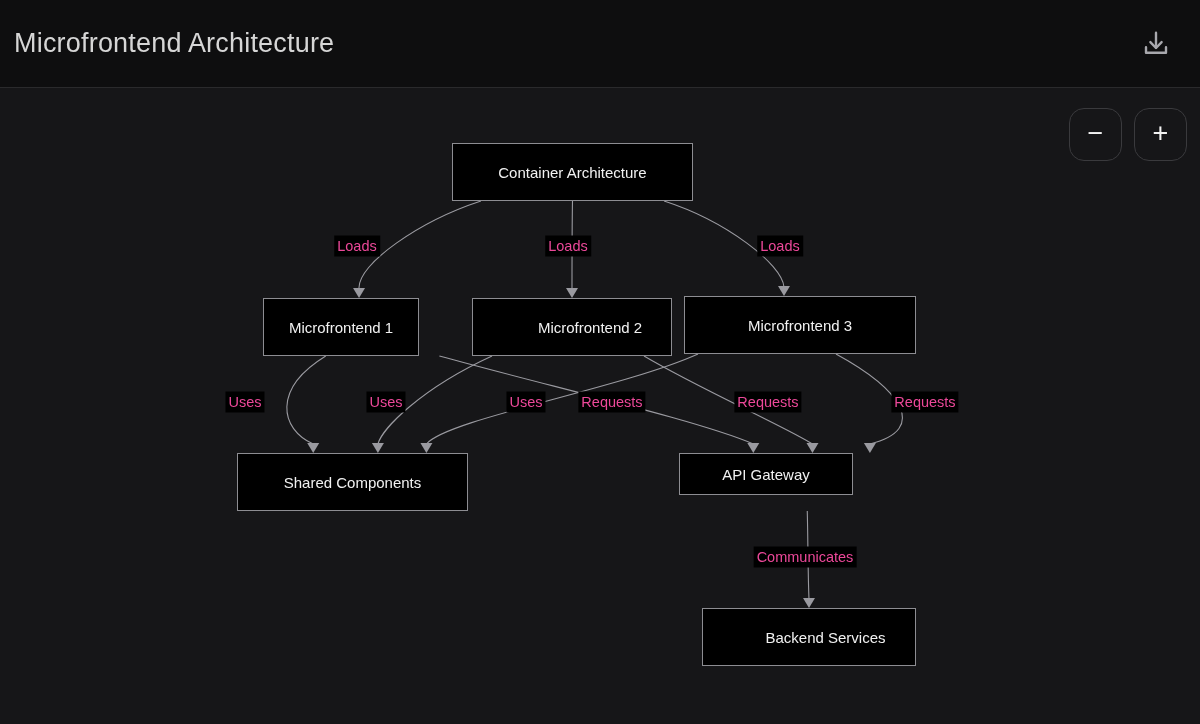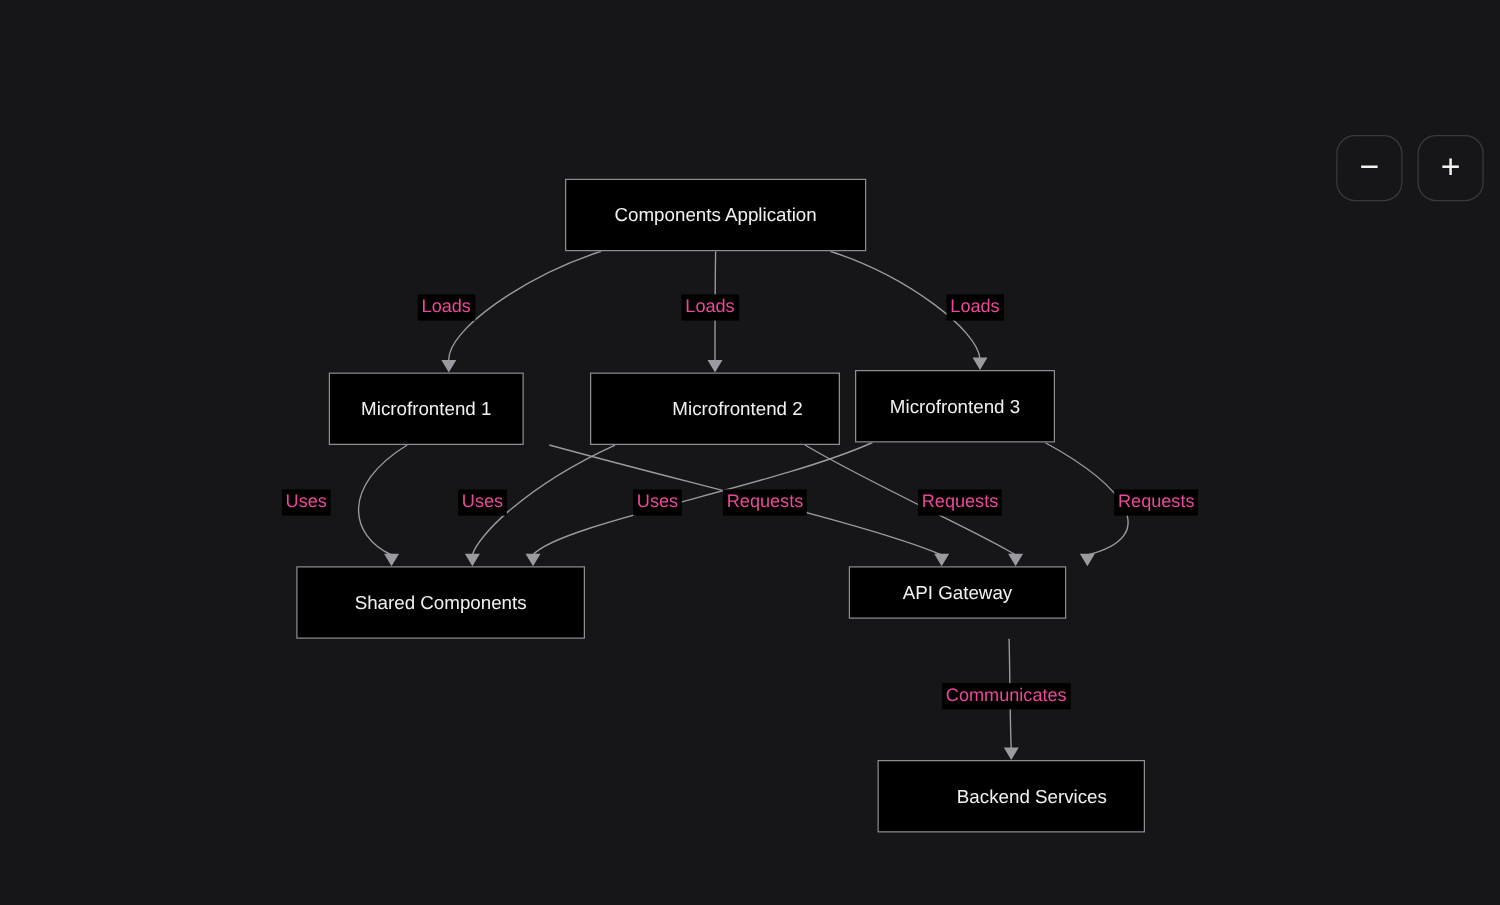--- a/index.html
+++ b/index.html
@@ -90,20 +90,32 @@
     z-index: 30;
     white-space: nowrap;
     transform: translate(-50%, -50%);
   }
 </style>
 </head>
 <body>
 
 <div id="app">
 
+  <div id="header">
+    <div id="page-title">Microfrontend Architecture</div>
+    <button id="download-button" title="Download">
+      <span>
+        <svg width="30" height="30" viewBox="0 0 24 24" fill="none" stroke="#a8a8ad" stroke-width="1.9" stroke-linecap="round" stroke-linejoin="round">
+          <path d="M12 3 L12 15"></path>
+          <path d="M7.5 10.5 L12 15.2 L16.5 10.5"></path>
+          <path d="M4 14.5 L4 19 L20 19 L20 14.5"></path>
+        </svg>
+      </span>
+    </button>
+  </div>
 
   <div id="canvas">
 
     <div id="zoom-controls">
       <div class="zoom-btn">
         <span>−</span>
       </div>
       <div class="zoom-btn">
         <span>+</span>
       </div>
@@ -127,29 +139,29 @@
         <path d="M 644 267 C 700 300, 790 340, 812.48 355" fill="none" stroke="#9a9aa0" stroke-width="1.1"></path>
         <polygon points="806.48,354 818.48,354 812.48,364" fill="#9a9aa0"></polygon>
         <path d="M 836 265 C 900 300, 930 340, 869.9 355" fill="none" stroke="#9a9aa0" stroke-width="1.1"></path>
         <polygon points="863.9,354 875.9,354 869.9,364" fill="#9a9aa0"></polygon>
         <path d="M 807.26 422 C 808 450, 808 490, 809 510" fill="none" stroke="#9a9aa0" stroke-width="1.1"></path>
         <polygon points="803,509 815,509 809,519" fill="#9a9aa0"></polygon>
       </svg>
 
     <div id="node-layer">
         <div class="node" style="left: 452px; top: 54px; width: 241px; height: 58px;">
-          <span>Components Application</span>
+          <span>Container Architecture</span>
         </div>
         <div class="node" style="left: 263px; top: 209px; width: 156px; height: 58px;">
           <span>Microfrontend 1</span>
         </div>
         <div class="node" style="left: 472px; top: 209px; width: 200px; height: 58px; padding-left: 36px;">
           <span>Microfrontend 2</span>
         </div>
-        <div class="node" style="left: 684px; top: 207px; width: 160px; height: 58px;">
+        <div class="node" style="left: 684px; top: 207px; width: 232px; height: 58px;">
           <span>Microfrontend 3</span>
         </div>
         <div class="node" style="left: 237px; top: 364px; width: 231px; height: 58px;">
           <span>Shared Components</span>
         </div>
         <div class="node" style="left: 679px; top: 364px; width: 174px; height: 42px;">
           <span>API Gateway</span>
         </div>
         <div class="node" style="left: 702px; top: 519px; width: 214px; height: 58px; padding-left: 33px;">
           <span>Backend Services</span>

